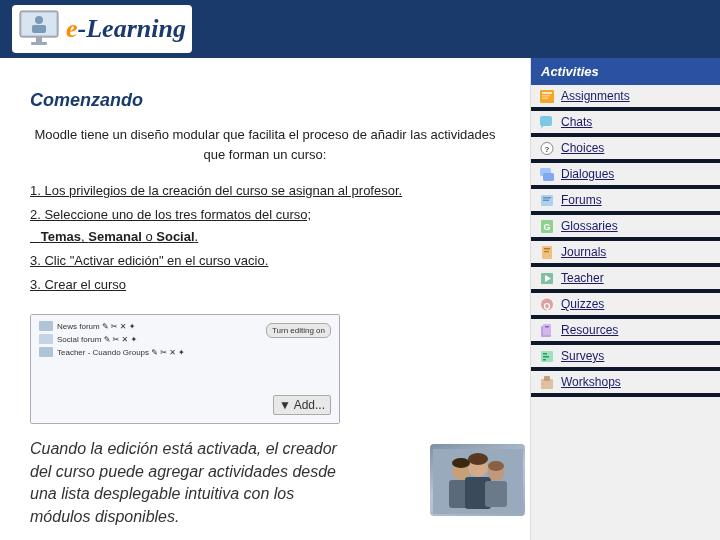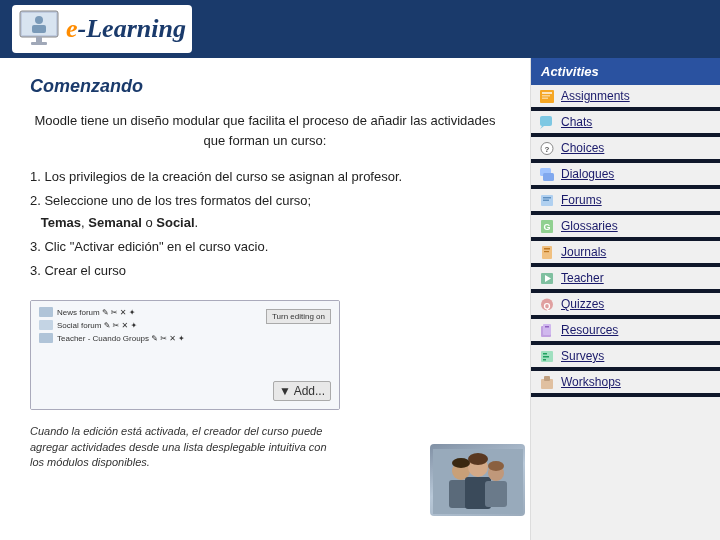--- a/index.html
+++ b/index.html
@@ -35,21 +35,21 @@
 
     
     .main-layout {
       display: flex;
       height: 482px;
     }
 
     
     .content-area {
       flex: 1;
-      padding: 18px 30px 20px 30px;
+      padding: 32px 30px 20px 30px;
       background: #ffffff;
     }
 
     .section-title {
       font-size: 18px;
       font-weight: bold;
       color: #1a3a6b;
       font-style: italic;
       margin-bottom: 14px;
     }
@@ -66,20 +66,21 @@
       font-size: 13px;
       color: #222;
       line-height: 1.7;
       margin-bottom: 18px;
       padding-left: 0;
       list-style: none;
     }
 
     .steps-list li {
       margin-bottom: 2px;
+      text-decoration: underline;
     }
 
     .steps-list li .bold {
       font-weight: bold;
     }
 
     
     .screenshot-mockup {
       width: 310px;
       height: 110px;
@@ -118,37 +119,37 @@
 
     .turn-editing-btn {
       position: absolute;
       right: 8px;
       top: 8px;
       background: #e8e8e8;
       border: 1px solid #aaa;
       padding: 2px 5px;
       font-size: 8px;
       color: #333;
-      border-radius: 0;
+      border-radius: 6px;
     }
 
     .add-btn {
       position: absolute;
       bottom: 8px;
       right: 8px;
       background: #e8e8e8;
       border: 1px solid #aaa;
       padding: 2px 5px;
       font-size: 12px;
       color: #333;
       border-radius: 2px;
     }
 
     .caption-text {
-      font-size: 11px;
+      font-size: 16px;
       color: #333;
       font-style: italic;
       line-height: 1.4;
       max-width: 310px;
     }
 
     
     .sidebar {
       width: 190px;
       background: #f0f0f0;

